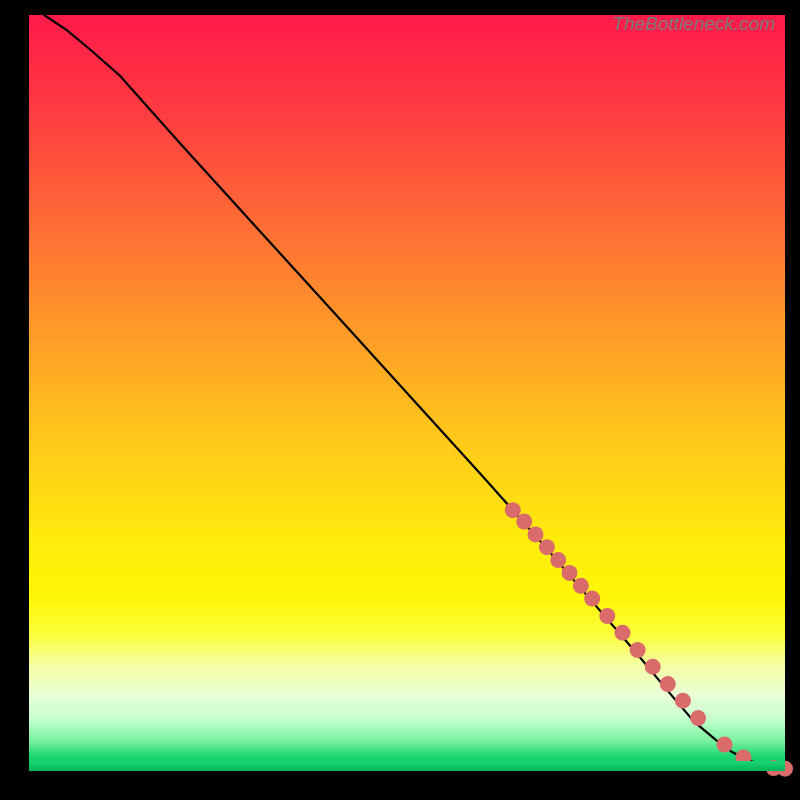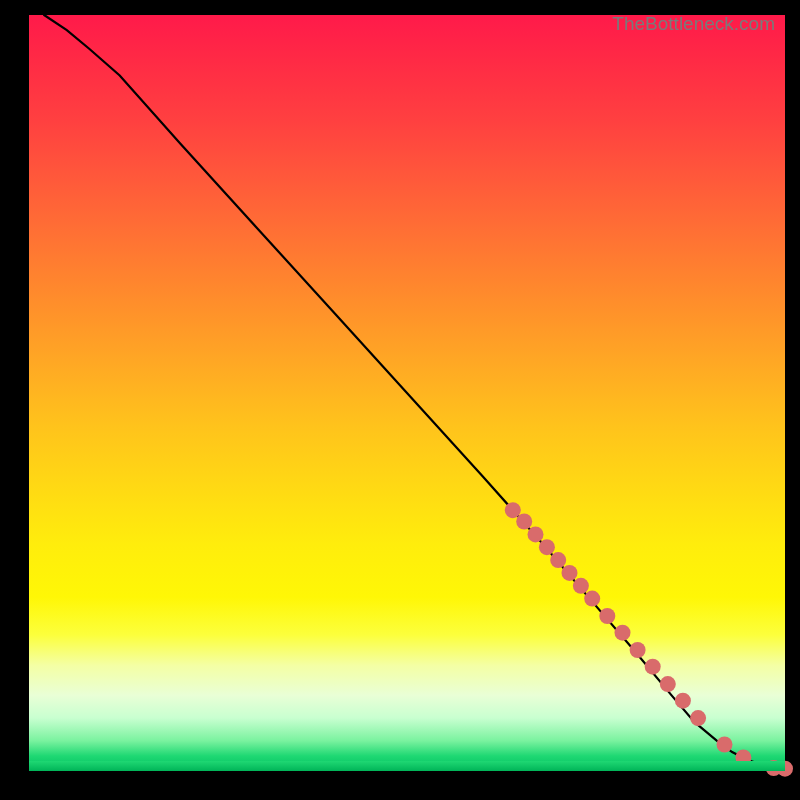--- a/index.html
+++ b/index.html
@@ -9,20 +9,21 @@
     height: 800px;
     overflow: hidden;
     background: #000;
     font-family: Arial, Helvetica, sans-serif;
   }
   .stage {
     position: relative;
     width: 800px;
     height: 800px;
     background: #000;
+    font-style: italic;
   }
   .plot {
     position: absolute;
     left: 29px;
     top: 15px;
     width: 756px;
     height: 756px;
     
     background: linear-gradient(to bottom,
       #ff1a4a 0%,

